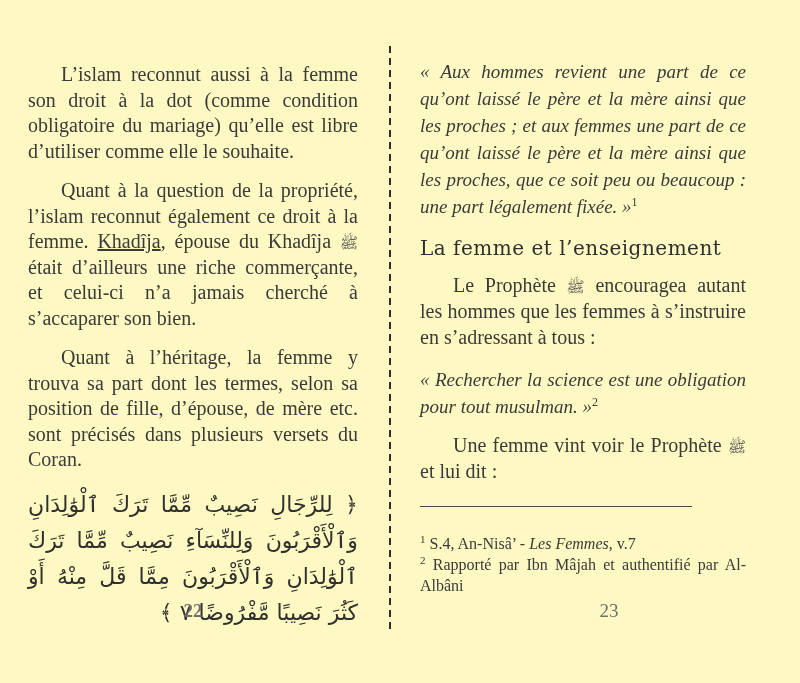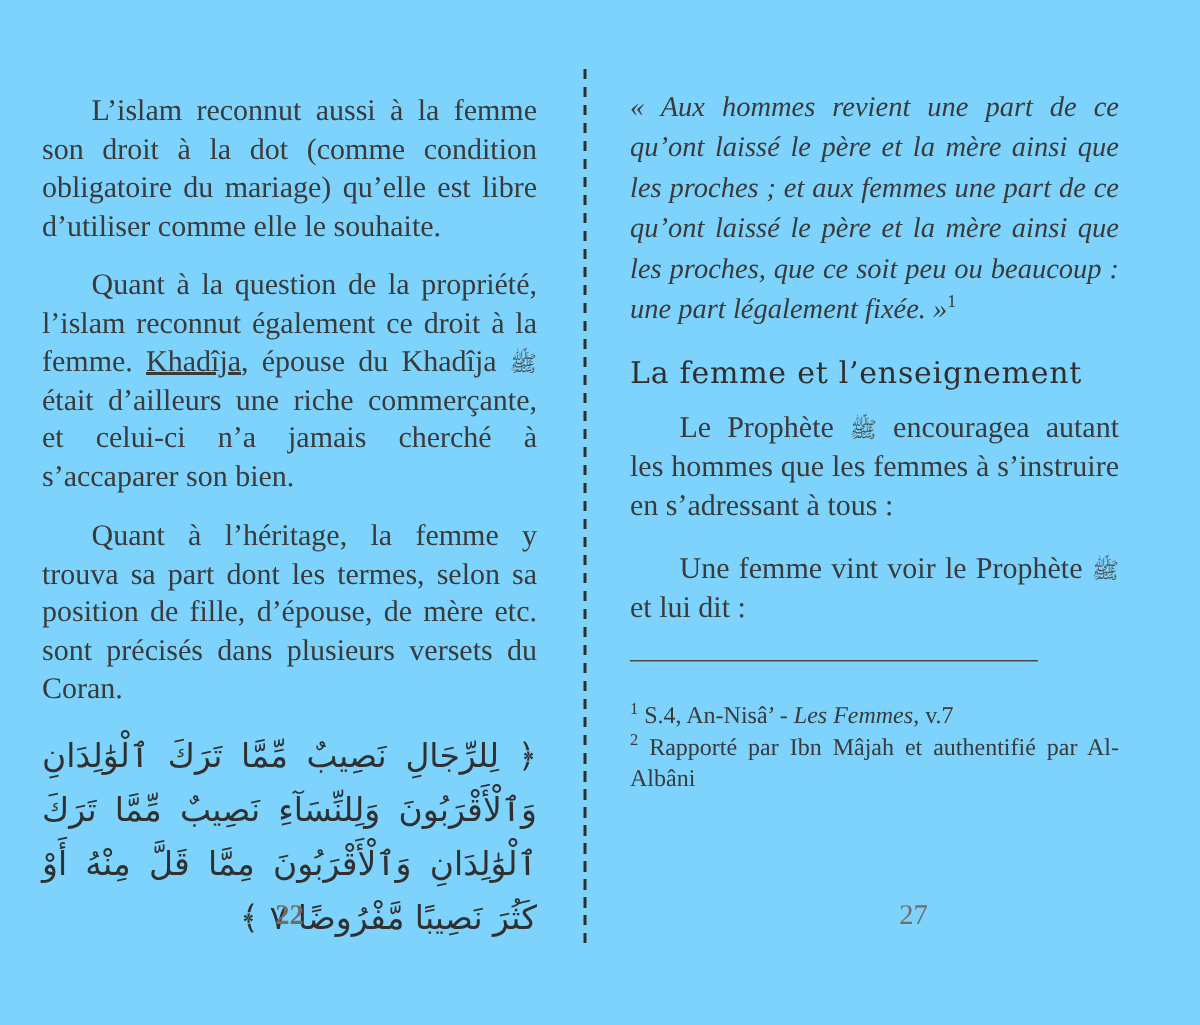--- a/index.html
+++ b/index.html
@@ -4,21 +4,21 @@
 <style>
   * { margin: 0; padding: 0; box-sizing: border-box; }
   html, body { width: 800px; height: 683px; }
   body {
     font-family: "Liberation Serif", serif;
     background: #fdfdfc;
     color: #3a3a3a;
     position: relative;
     overflow: hidden;
   }
-  .spread { position: absolute; inset: 0; background: #7dd3fc; }
+  .spread { position: absolute; inset: 0; background: #fef9c3; }
 
   .divider {
     position: absolute;
     left: 389px; top: 46px;
     width: 2px; height: 588px;
     background-image: repeating-linear-gradient(
       to bottom, #2e2e2e 0px, #2e2e2e 7px, transparent 7px, transparent 12px);
   }
 
   .page { position: absolute; }
@@ -119,27 +119,28 @@
     <div class="arabic-verse" dir="rtl">﴿ لِلرِّجَالِ نَصِيبٌ مِّمَّا تَرَكَ ٱلْوَٰلِدَانِ وَٱلْأَقْرَبُونَ وَلِلنِّسَآءِ نَصِيبٌ مِّمَّا تَرَكَ ٱلْوَٰلِدَانِ وَٱلْأَقْرَبُونَ مِمَّا قَلَّ مِنْهُ أَوْ كَثُرَ نَصِيبًا مَّفْرُوضًا ٧ ﴾</div>
   </div>
 
   <div class="page page-right">
     <p class="quote"><span>« Aux hommes revient une part de ce qu’ont laissé le père et la mère ainsi que les proches ; et aux femmes une part de ce qu’ont laissé le père et la mère ainsi que les proches, que ce soit peu ou beaucoup : une part légalement fixée. »</span><sup>1</sup></p>
 
     <h2 class="section-heading">La femme et l’enseignement</h2>
 
     <p class="para"><span>Le Prophète </span><span class="saws">ﷺ</span><span> encouragea autant les hommes que les femmes à s’instruire en s’adressant à tous :</span></p>
 
+    <p class="quote"><span>« Rechercher la science est une obligation pour tout musulman. »</span><sup>2</sup></p>
 
     <p class="para"><span>Une femme vint voir le Prophète </span><span class="saws">ﷺ</span><span> et lui dit :</span></p>
 
     <div class="footnote-rule"></div>
 
     <div class="footnote"><sup>1</sup><span> S.4, An-Nisâ’ - </span><span class="italic">Les Femmes</span><span>, v.7</span></div>
 
     <div class="footnote"><sup>2</sup><span> Rapporté par Ibn Mâjah et authentifié par Al-Albâni</span><span class="italic"></span><span></span></div>
   </div>
 
   <div class="page-number page-number-left">22</div>
 
-  <div class="page-number page-number-right">27</div>
+  <div class="page-number page-number-right">23</div>
 
 </div>
 
 </body></html>

